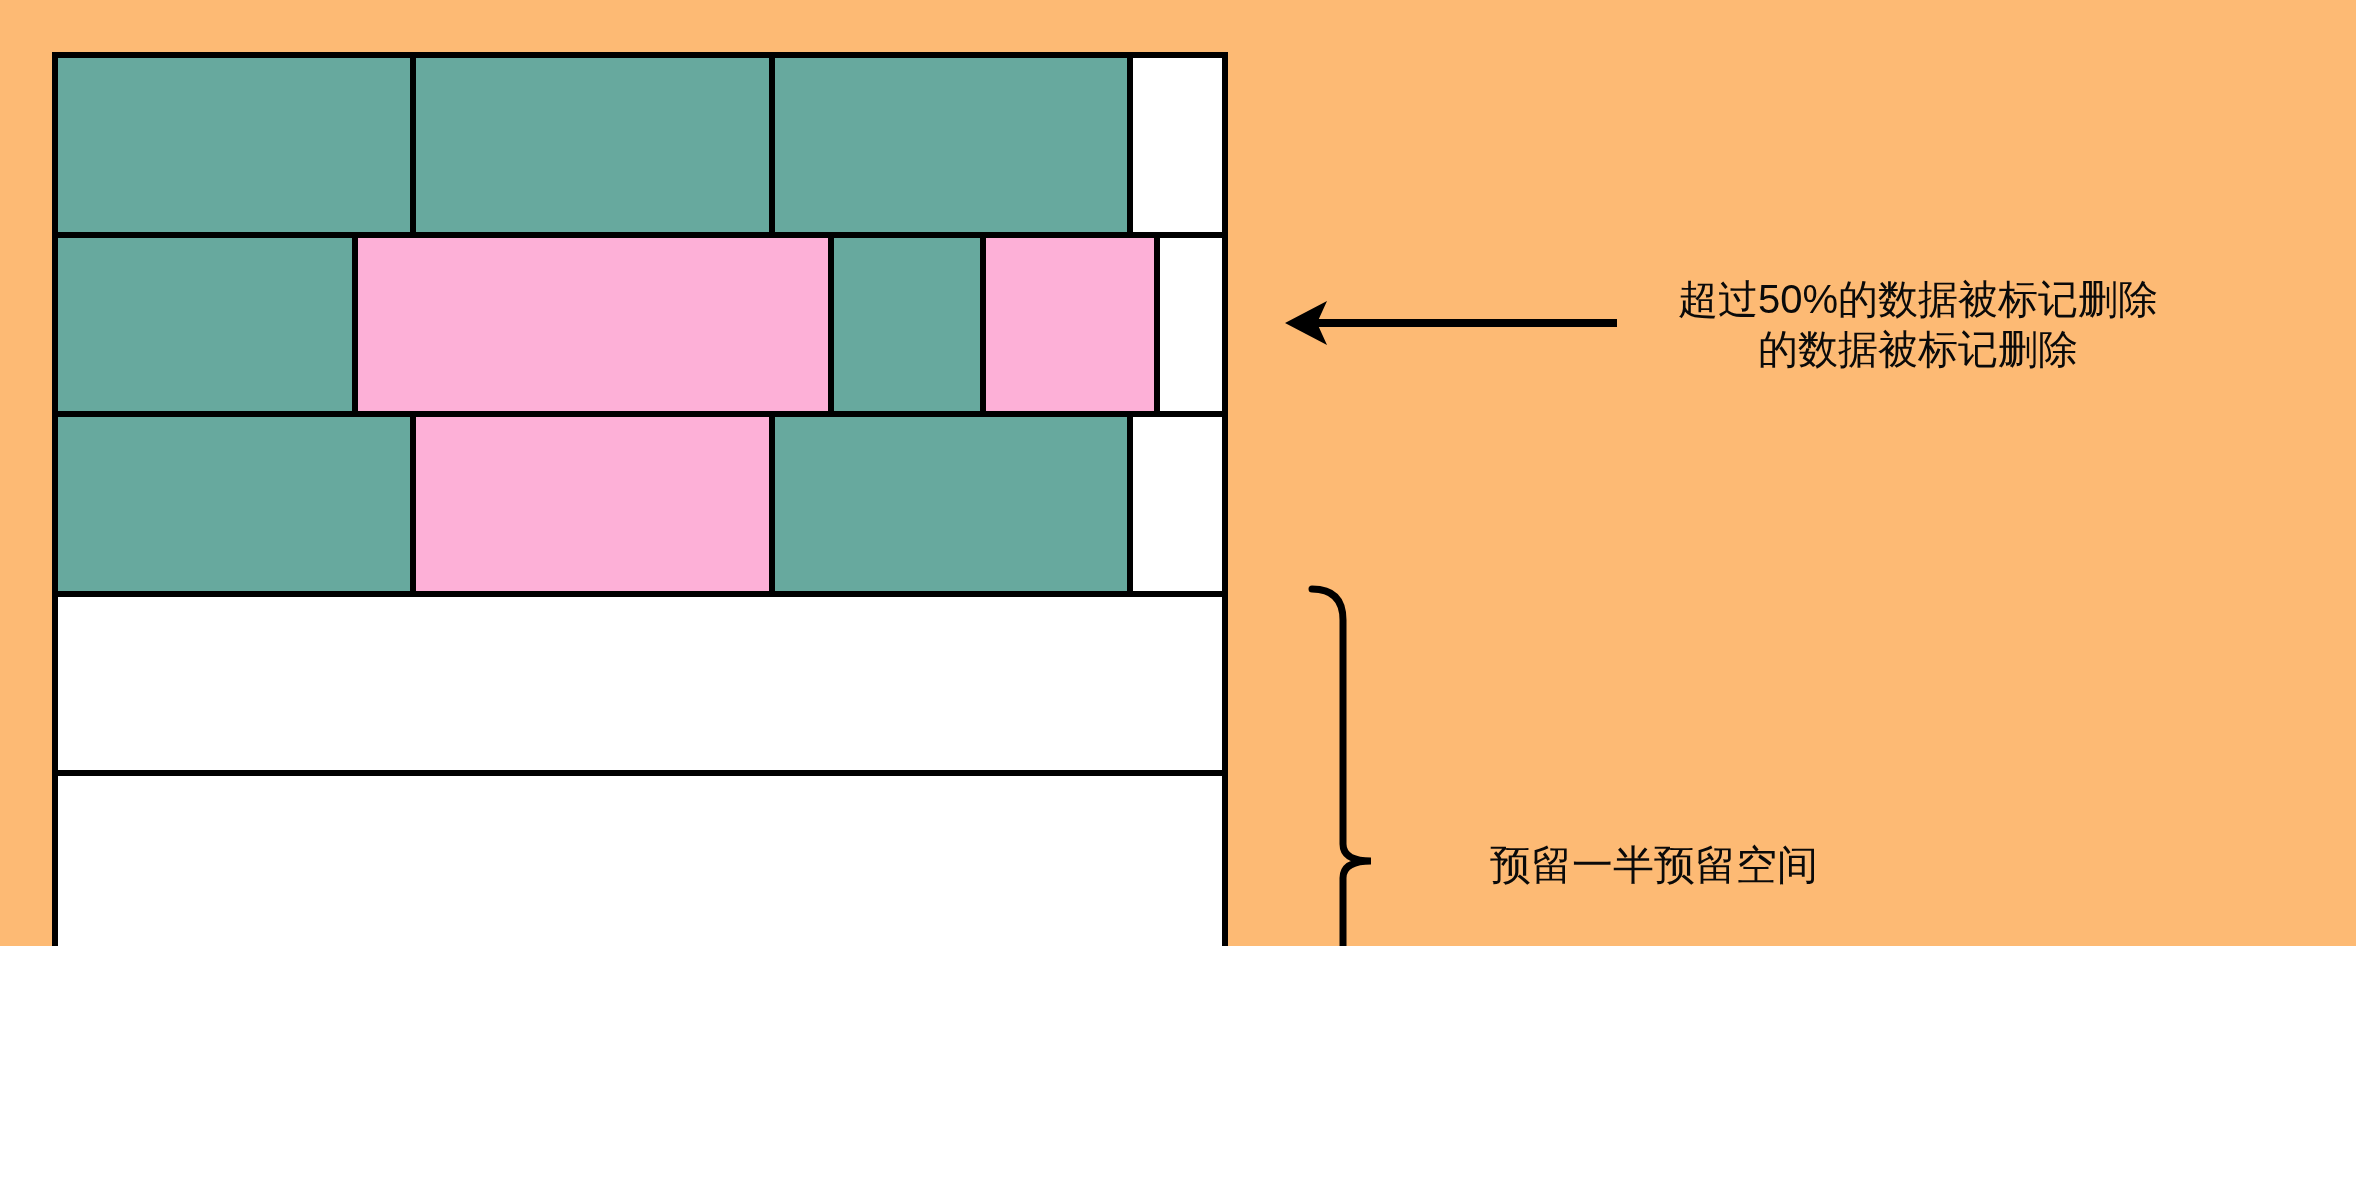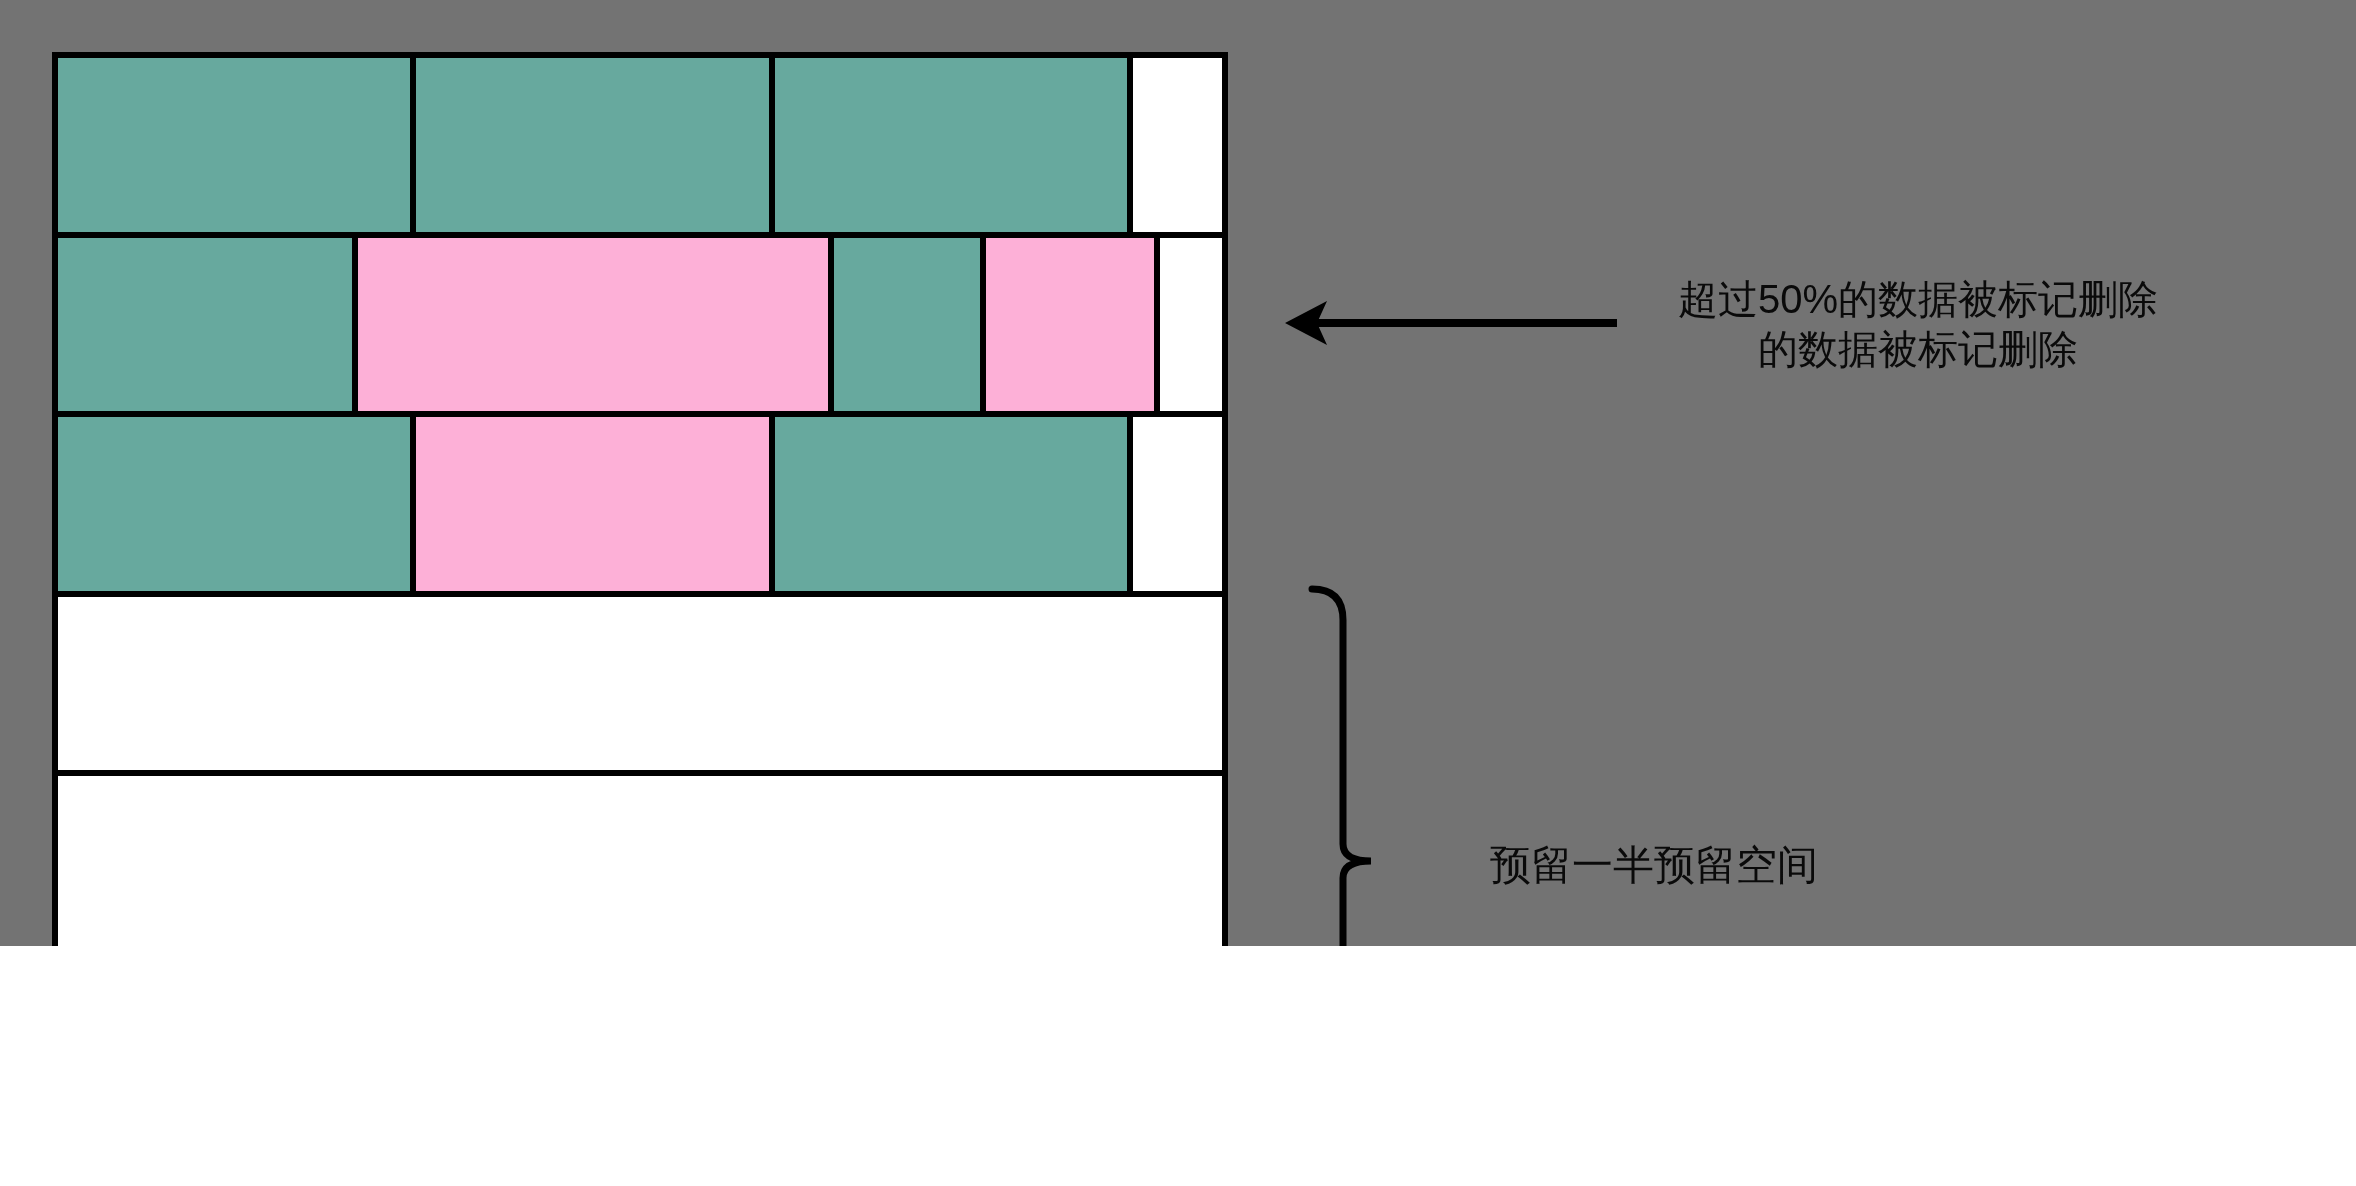--- a/index.html
+++ b/index.html
@@ -1,17 +1,17 @@
 <!DOCTYPE html>
 <html><head>
 <meta charset="utf-8">
 <style>
   html,body{margin:0;padding:0;background:#ffffff;}
   body{width:2356px;height:1186px;font-family:"Liberation Sans","DejaVu Sans",sans-serif;}
-  .stage{position:relative;width:2356px;height:946px;background:#737373;overflow:hidden;}
+  .stage{position:relative;width:2356px;height:946px;background:#fdba74;overflow:hidden;}
 
   
   .segment-grid{
     position:absolute;
     display:flex;flex-direction:column;
     border:3.5px solid #000;
     box-sizing:border-box;
     background:#ffffff;
   }
   .grid-row{display:flex;flex:1 1 0;min-height:0;}

